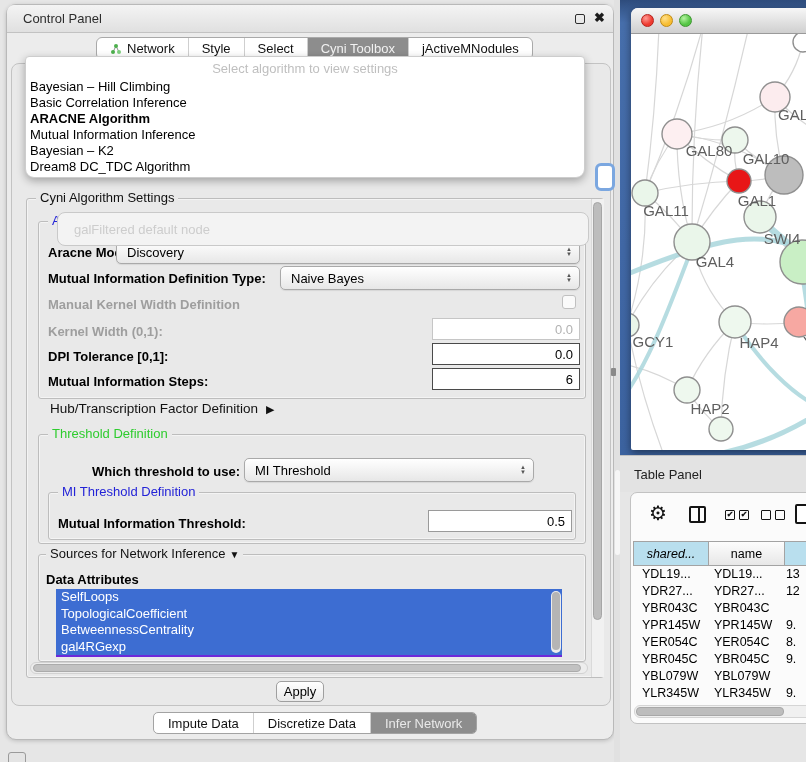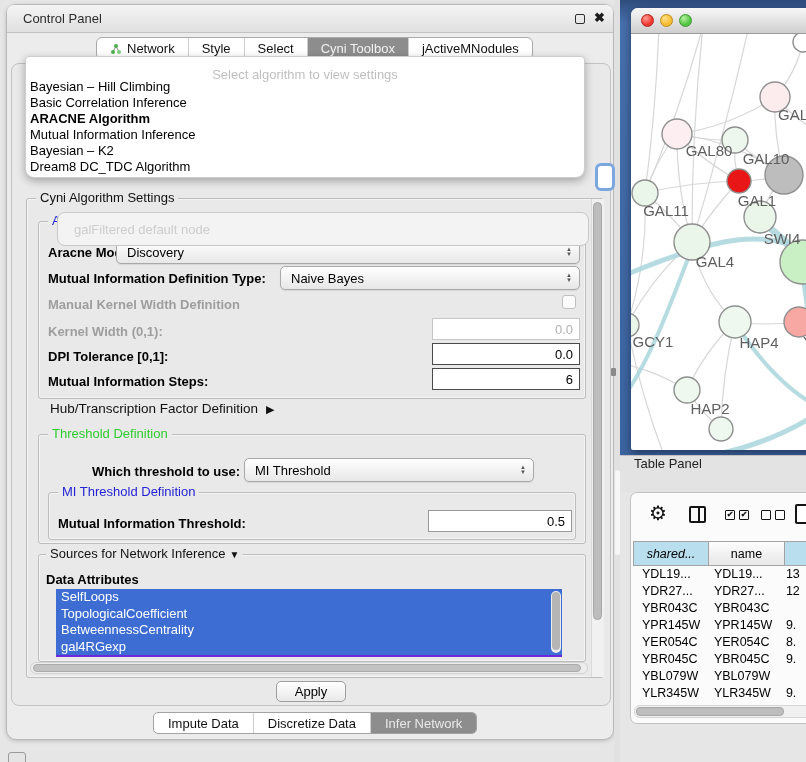--- a/index.html
+++ b/index.html
@@ -33,21 +33,21 @@
   .bg-combo { position:absolute; left:45px; top:148px; width:532px; height:34px;
     background:#f3f3f3; border:1px solid #c9c9c9; border-radius:8px; z-index:2;
     display:flex; align-items:center; padding-left:16px; font-size:13px; color:#cdcdcd; }
   .bg-combo-fragment { position:absolute; left:583px; top:99px; width:20px; height:28px;
     background:#fff; border:3px solid #7ba7e0; border-radius:6px; z-index:1; }
 
   
   .dropdown { position:absolute; left:18px; top:51px; width:560px; height:122px;
     background:#ffffff; border:1px solid #cdcdcd; border-radius:4px 4px 9px 9px;
     box-shadow:0 3px 9px rgba(0,0,0,0.30); z-index:30; }
-  .dd-placeholder { padding-top:10px; height:22px; text-align:center; font-size:13px; color:#bfbfbf; }
+  .dd-placeholder { padding-top:4px; height:22px; text-align:center; font-size:13px; color:#bfbfbf; }
   .dd-item { height:16px; line-height:16px; padding-left:4px; font-size:13px; color:#000; cursor:pointer; }
   .dd-item.selected { font-weight:bold; }
 
   
   .group { position:absolute; border:1px solid #bdbdbd; border-radius:3px;
     box-shadow:inset 0 0 0 1px rgba(255,255,255,0.5); }
   .group-title { position:absolute; background:#e9e9e9; padding:0 4px; font-size:13px;
     height:14px; line-height:14px; white-space:nowrap; }
   .lbl { position:absolute; font-size:13px; font-weight:bold; color:#000; white-space:nowrap; }
   .lbl.disabled { color:#9e9e9e; }
@@ -76,21 +76,21 @@
 
   .attr-list { position:absolute; left:48px; top:583px; width:506px; height:68px;
     background:#6d28d9; overflow:hidden; }
   .attr-item { height:16.5px; line-height:16.5px; padding-left:5px; font-size:13px;
     background:#3d6dd2; color:#fff; cursor:pointer; }
   .attr-scroll { position:absolute; right:1px; top:2px; width:10px; height:62px;
     background:#ececec; border-radius:5px; }
   .attr-scroll-thumb { position:absolute; left:1px; top:1px; width:8px; height:58px;
     background:#b5b5b5; border-radius:4px; cursor:pointer; }
 
-  .apply-btn { position:absolute; left:268px; top:675px; width:70px; height:21px;
+  .apply-btn { position:absolute; left:268px; top:675px; width:48px; height:21px;
     background:linear-gradient(#ffffff,#e9e9e9); border:1px solid #9f9f9f; border-radius:5px;
     font-size:13px; color:#000; text-align:center; line-height:19px; cursor:pointer;
     font-family:"Liberation Sans", sans-serif; }
 
   .bottom-tabbar { position:absolute; left:146px; top:707px; height:22px; display:flex;
     background:#ffffff; border:1px solid #a3a3a3; border-radius:5px; overflow:hidden; font-size:13px; }
   .bottom-tab { display:flex; align-items:center; padding:0 14px; color:#111;
     border-left:1px solid #cfcfcf; cursor:pointer; white-space:nowrap; }
   .bottom-tab:first-child { border-left:none; }
   .bottom-tab.selected { background:#8d8d8d; color:#e9e9e9; }
@@ -111,21 +111,21 @@
     background:#ffffff; border-radius:7px 7px 2px 2px; box-shadow:0 3px 9px rgba(0,0,0,0.45); }
   .net-titlebar { position:absolute; left:0; top:0; right:0; height:26px;
     background:linear-gradient(#f7f7f7,#cfcfcf); border-bottom:1px solid #9a9a9a; border-radius:7px 7px 0 0; }
   .traffic { position:absolute; top:6px; width:13px; height:13px; border-radius:50%; cursor:pointer; }
   .traffic.red    { left:10px; background:radial-gradient(circle at 35% 30%, #ff9a93, #ee3b31 60%); border:1px solid #b5221c; }
   .traffic.yellow { left:29px; background:radial-gradient(circle at 35% 30%, #ffe08a, #f7bd32 60%); border:1px solid #c08a14; }
   .traffic.green  { left:48px; background:radial-gradient(circle at 35% 30%, #b4f3a0, #54c544 60%); border:1px solid #3d9630; }
   .net-canvas { position:absolute; left:0; top:26px; }
 
   .table-label-bar { position:absolute; left:0; top:455px; width:186px; height:37px;
-    background:#e3e3e3; border-top:1px solid #c0c0c0; display:flex; 
+    background:#e3e3e3; border-top:1px solid #c0c0c0; display:flex; align-items:center;
     padding-left:14px; font-size:13px; color:#222; }
   .table-box { position:absolute; left:10px; top:492px; width:184px; height:232px;
     background:#fbfbfb; border:1px solid #c2c2c2; border-radius:7px 0 0 7px; overflow:hidden; }
   .tb-toolbar { position:absolute; left:0; top:0; width:100%; height:44px; display:flex;
     align-items:center; gap:0; }
   .gear { position:absolute; left:18px; top:8px; font-size:20px; color:#141414; cursor:pointer; }
   .colicon { position:absolute; left:58px; top:13px; width:17px; height:17px;
     border:2px solid #141414; border-radius:2px; cursor:pointer; }
   .colicon span { position:absolute; left:50%; top:0; width:2px; height:100%; background:#141414; }
   .cbpair { position:absolute; top:17px; display:flex; gap:4px; cursor:pointer; }

